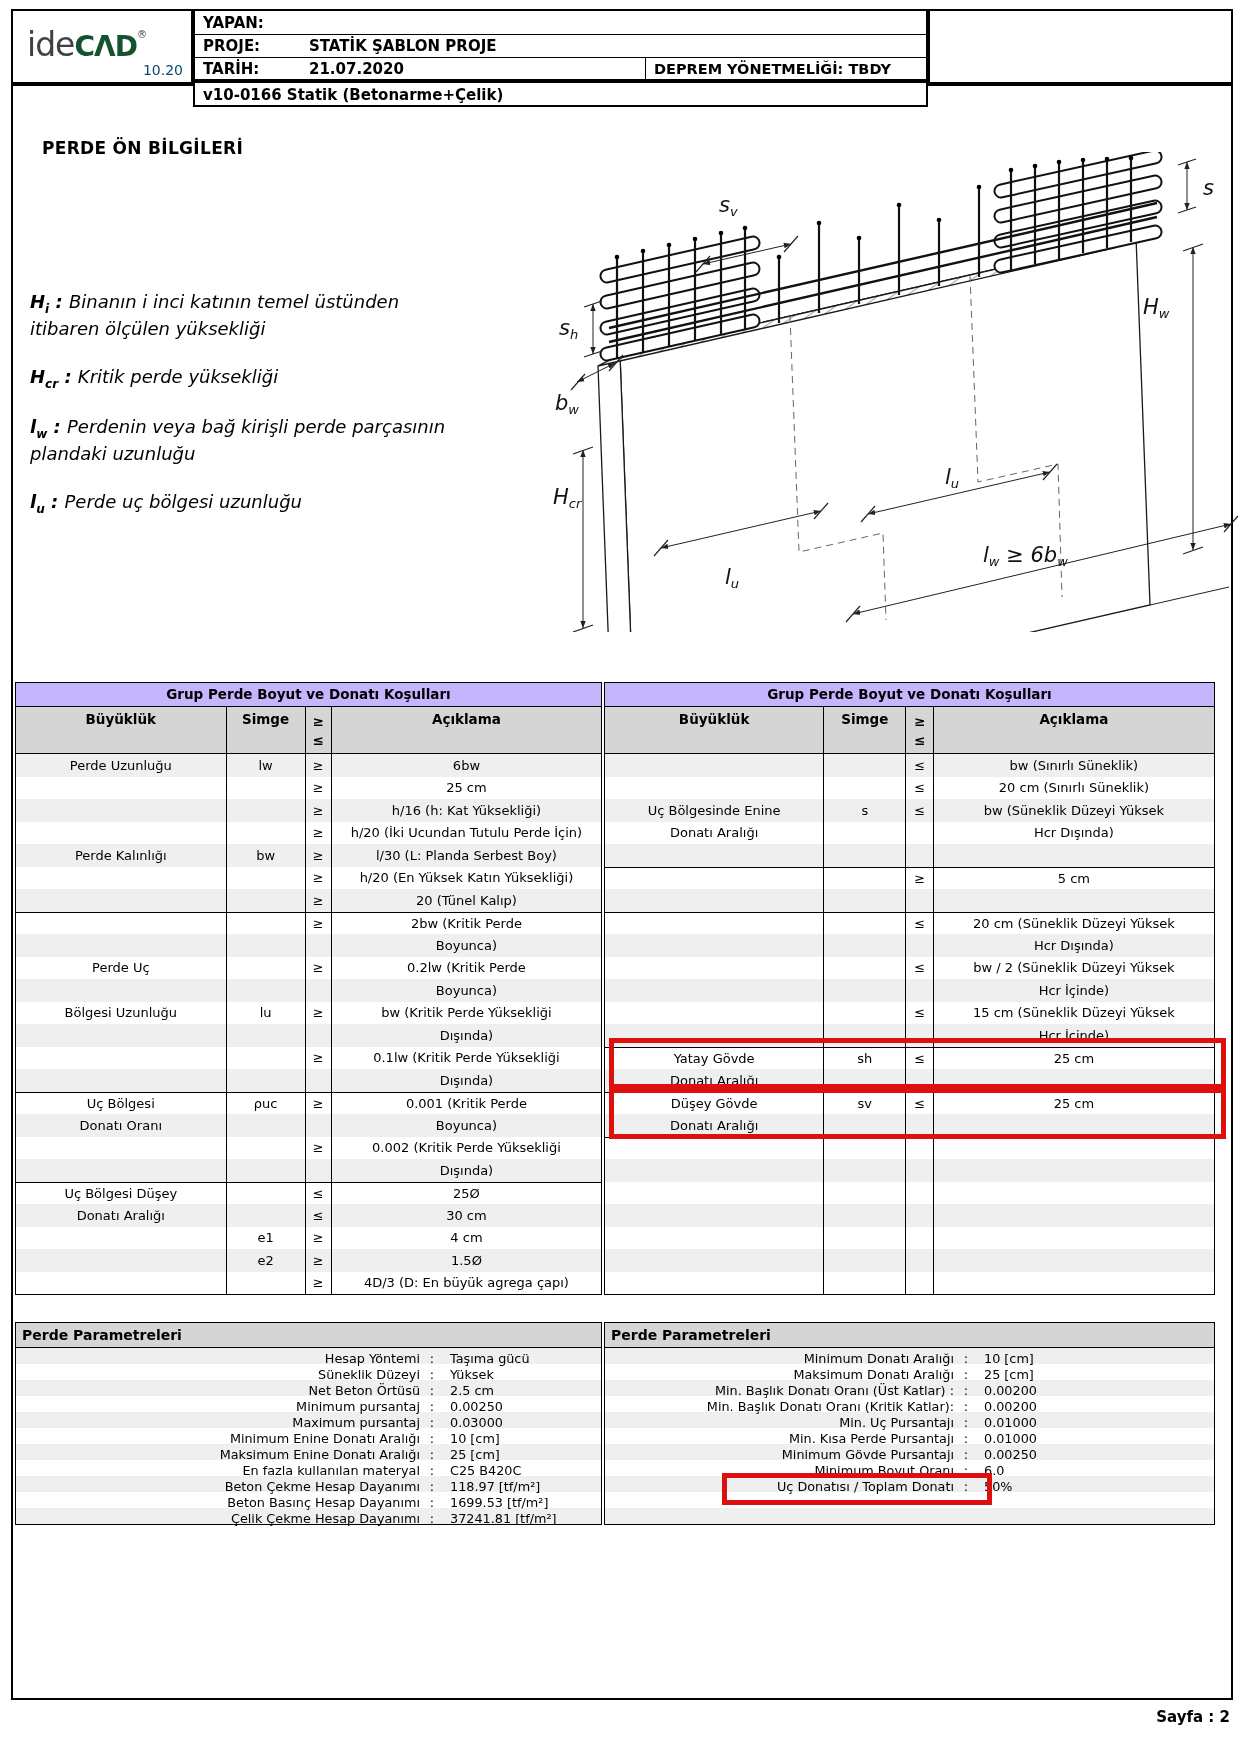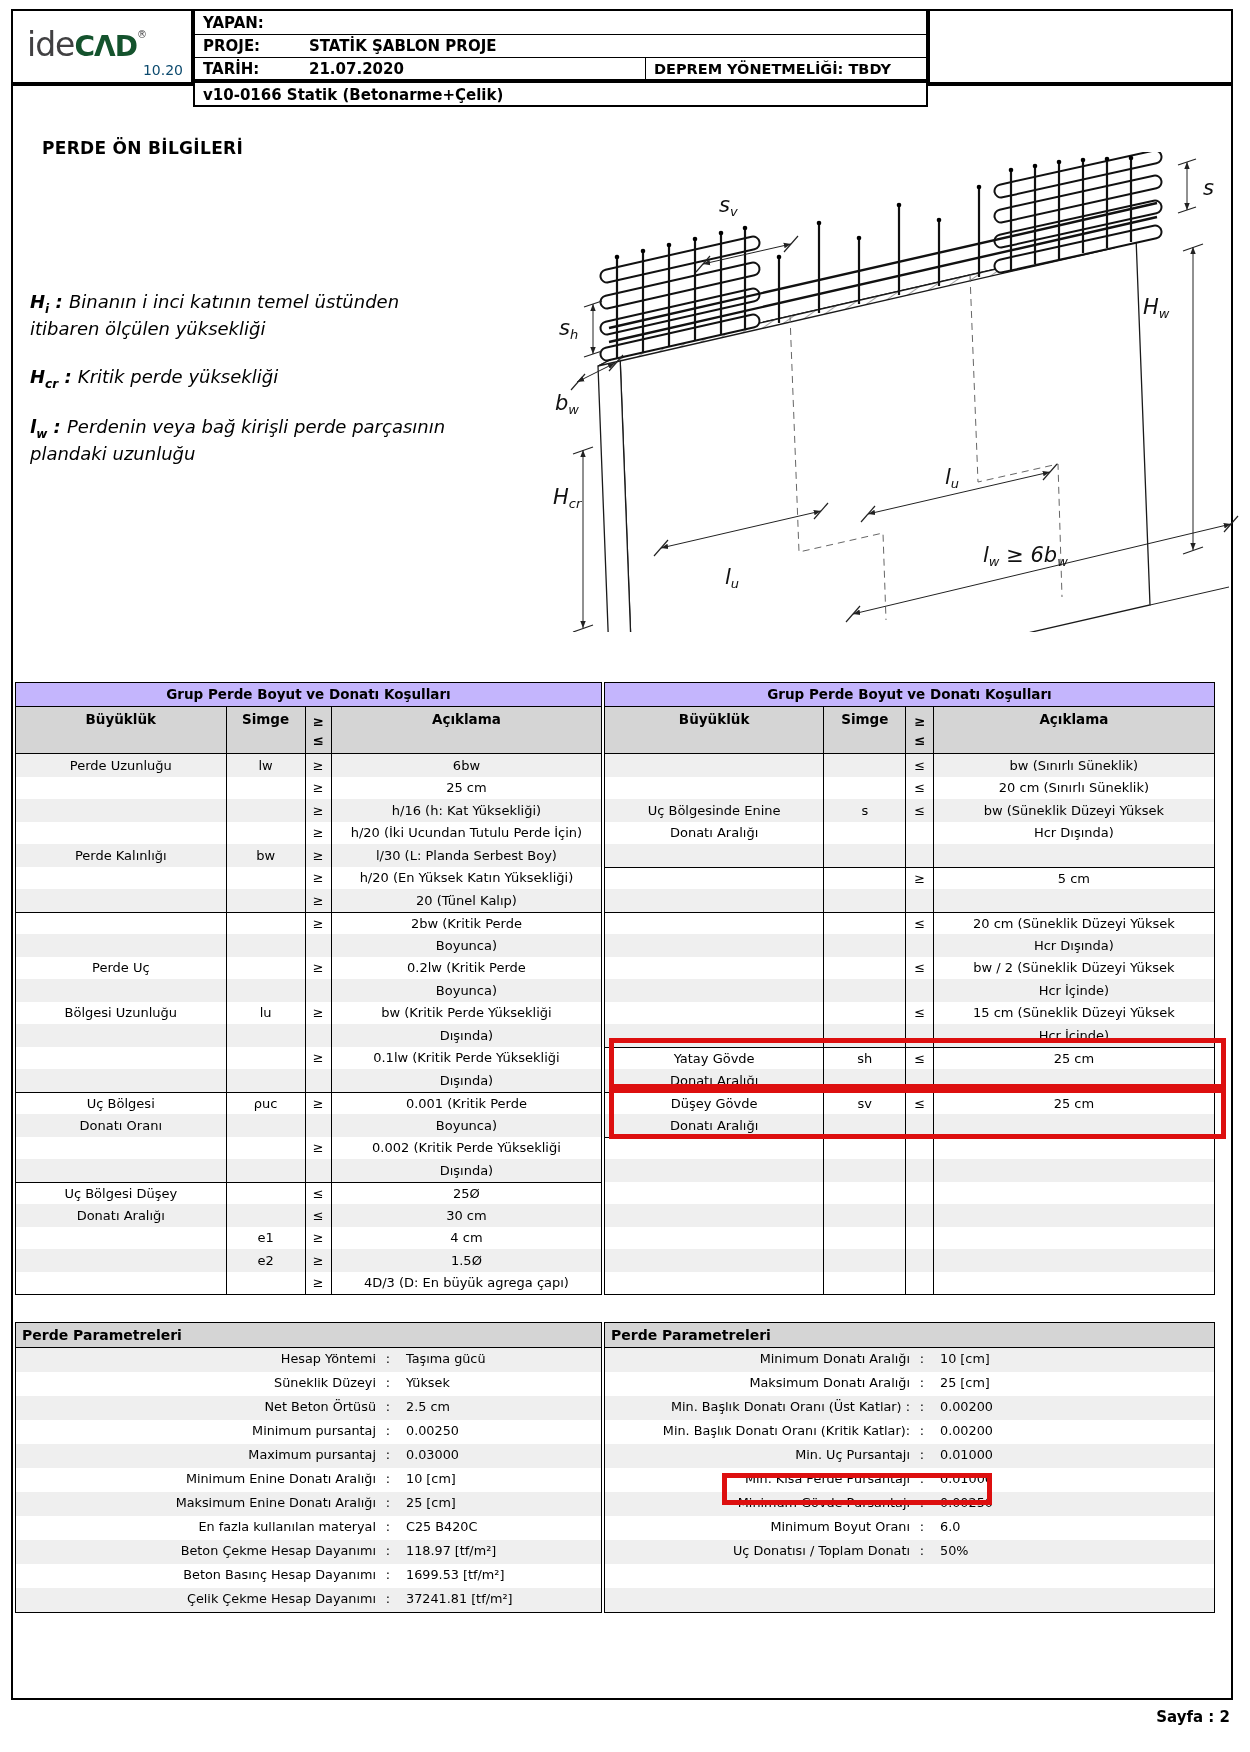--- a/index.html
+++ b/index.html
@@ -71,21 +71,21 @@
   .grow .gc{display:flex;align-items:center;justify-content:center;white-space:nowrap;overflow:visible;}
   .grow.grp{border-top:1.5px solid #000;}
   #gtable-left{left:15px;width:587px;}
   #gtable-right{left:604px;width:611px;}
 
   
   .ptable{position:absolute;top:1322px;border:1.5px solid #000;box-sizing:border-box;background:#fff;font-size:12.8px;}
   .ptitle{height:24px;line-height:24px;font-weight:bold;font-size:14px;background:#d5d5d5;
           border-bottom:1.5px solid #000;padding-left:6px;}
   .pbody > div:nth-of-type(odd){background:#efefef;}
-  .prow{display:flex;height:24px;line-height:22px;white-space:nowrap;}
+  .prow{display:flex;height:16px;line-height:22px;white-space:nowrap;padding-left:44px;}
   .pl{text-align:right;}
   #ptable-left .pl{flex:0 0 360px;}
   #ptable-right .pl{flex:0 0 305px;}
   .pc{flex:0 0 24px;text-align:center;}
   .pv{flex:1;text-align:left;padding-left:6px;}
   #ptable-left{left:15px;width:587px;}
   #ptable-right{left:604px;width:611px;}
 
   
   .redbox{position:absolute;border:5px solid #dd0f0f;box-sizing:border-box;z-index:5;}
@@ -137,20 +137,23 @@
       </div>
 
       <div class="def-item">
         <span class="def-sym"><span>H</span><sub>cr</sub><span> : </span></span><span class="def-text">Kritik perde yüksekliği</span>
       </div>
 
       <div class="def-item">
         <span class="def-sym"><span>l</span><sub>w</sub><span> : </span></span><span class="def-text">Perdenin veya bağ kirişli perde parçasının plandaki uzunluğu</span>
       </div>
 
+      <div class="def-item">
+        <span class="def-sym"><span>l</span><sub>u</sub><span> : </span></span><span class="def-text">Perde uç bölgesi uzunluğu</span>
+      </div>
     </div>
 
   <svg id="diagram" width="695" height="480" viewBox="0 0 695 480">
     <defs>
       <pattern id="hat" width="8" height="8" patternUnits="userSpaceOnUse" patternTransform="rotate(55)">
         <rect width="8" height="8" fill="#fff"></rect>
         <line x1="0" y1="0" x2="0" y2="8" stroke="#555" stroke-width="1.1"></line>
       </pattern>
       <marker id="arr" viewBox="0 0 10 10" refX="9" refY="5" markerWidth="8" markerHeight="8" orient="auto-start-reverse">
         <path d="M0,1.5 L9,5 L0,8.5 z" fill="#222"></path>

